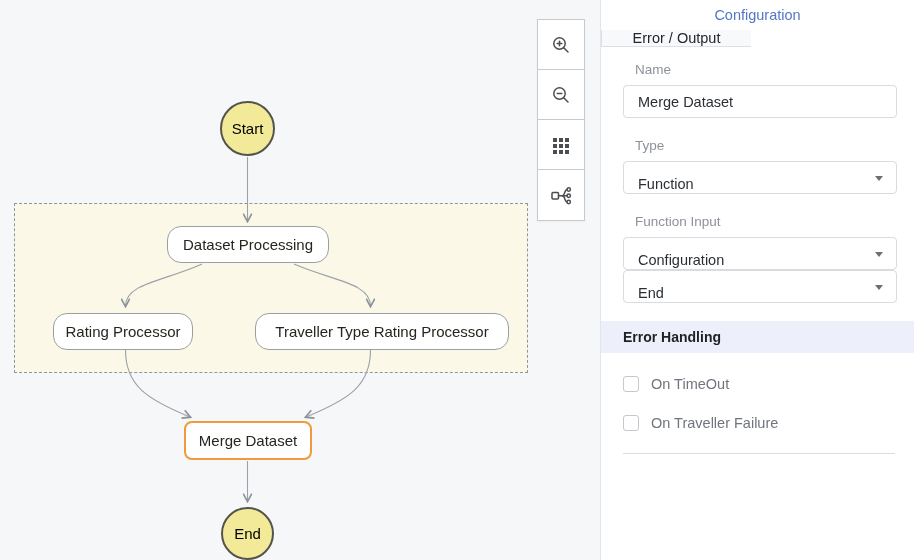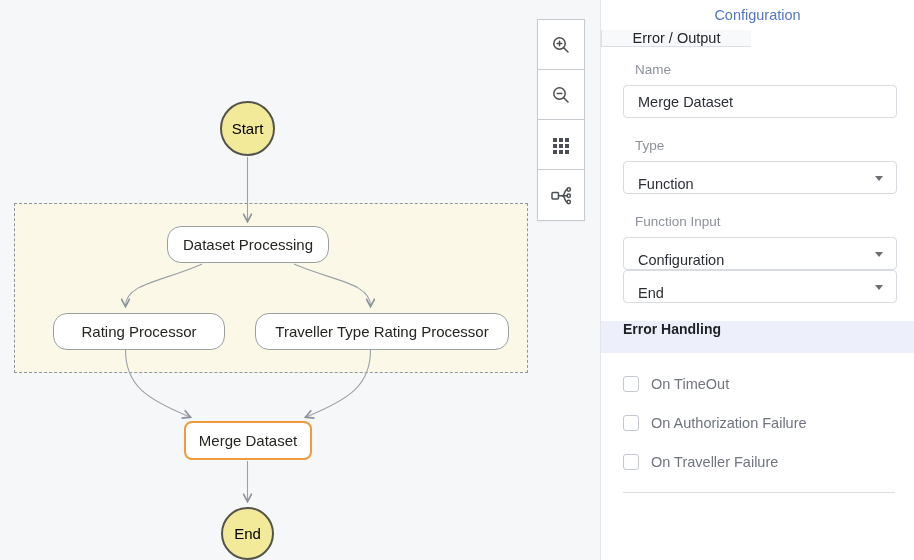--- a/index.html
+++ b/index.html
@@ -16,21 +16,21 @@
 
   .node-box { position:absolute; background:#fff; border:1px solid #9aa0a0;
     border-radius:14px; display:flex; align-items:center; justify-content:center;
     font-size:15px; color:#24271f; white-space:nowrap; }
   .node-box.selected { border:2px solid #ee9a3d; border-radius:8px; }
   .node-circle { position:absolute; border-radius:50%; background:#f2ea98;
     border:2px solid #55544c; display:flex; align-items:center; justify-content:center;
     font-size:15px; color:#000000; }
 
   #node-dp       { left:167px; top:226px; width:162px; height:37px; }
-  #node-rating   { left:53px;  top:313px; width:172px; height:37px; }
+  #node-rating   { left:53px;  top:313px; width:140px; height:37px; }
   #node-trav     { left:243px; top:313px; width:254px; height:37px;margin-left:12px; }
   #node-merge    { left:184px; top:421px; width:128px; height:39px; }
   #node-start    { left:220px; top:101px; width:55px; height:55px; }
   #node-end      { left:221px; top:507px; width:53px; height:53px; }
 
   
   .toolbar { position:absolute; left:537px; top:19px; width:48px;
     background:#fff; border:1px solid #c7cacf; box-shadow:0 1px 2px rgba(0,0,0,.04); }
   .tool-btn { width:46px; height:50px; display:flex; align-items:center; justify-content:center;
     border-bottom:1px solid #c7cacf; background:#fff; cursor:pointer; }
@@ -52,21 +52,21 @@
     padding:0 14px; font-size:14.5px; color:#2b2f35; background:#fff; outline:none;
     font-family:"Liberation Sans", sans-serif; }
   .select { position:relative; width:100%; height:33px; border:1px solid #d8dbe0;
     border-radius:4px; background:#fff; display:flex; align-items:center;
     padding:12px 30px 0 14px; font-size:14.5px; color:#2b2f35; cursor:pointer; }
   .caret { position:absolute; right:13px; top:14px; width:0; height:0;
     border-left:4.5px solid transparent; border-right:4.5px solid transparent;
     border-top:5.5px solid #6a6f76; }
 
   .section-band { margin:18px -17px 0 -22px; height:32px; background:#edf0fa;
-    display:flex; align-items:flex-start; padding-left:22px;
+    display:flex; align-items:center; padding-left:22px;
     font-size:14px; font-weight:bold; color:#1e2126; }
 
   .cb-row { display:flex; align-items:flex-start; margin-top:23px; cursor:pointer; }
   .cb { width:16px; height:16px; border:1px solid #c3c8cf; border-radius:3px;
     background:#fff; margin-right:12px; flex:none; }
   .cb-label { font-size:14.5px; color:#70757d; }
   .divider { border-top:1px solid #dbdee3; margin:22px 2px 0 0; }
 </style>
 </head>
 <body>
@@ -199,23 +199,19 @@
       <div class="section-band">
         <span>Error Handling</span>
       </div>
 
       <div class="cb-row">
         <span class="cb"></span>
         <span class="cb-label">On TimeOut</span>
       </div>
       <div class="cb-row">
         <span class="cb"></span>
-        <span class="cb-label">On Authorization Failure</span>
-      </div>
-      <div class="cb-row">
-        <span class="cb"></span>
         <span class="cb-label">On Traveller Failure</span>
       </div>
 
       <div class="divider"></div>
     </div>
   </div>
 </div>
 
 </body></html>

